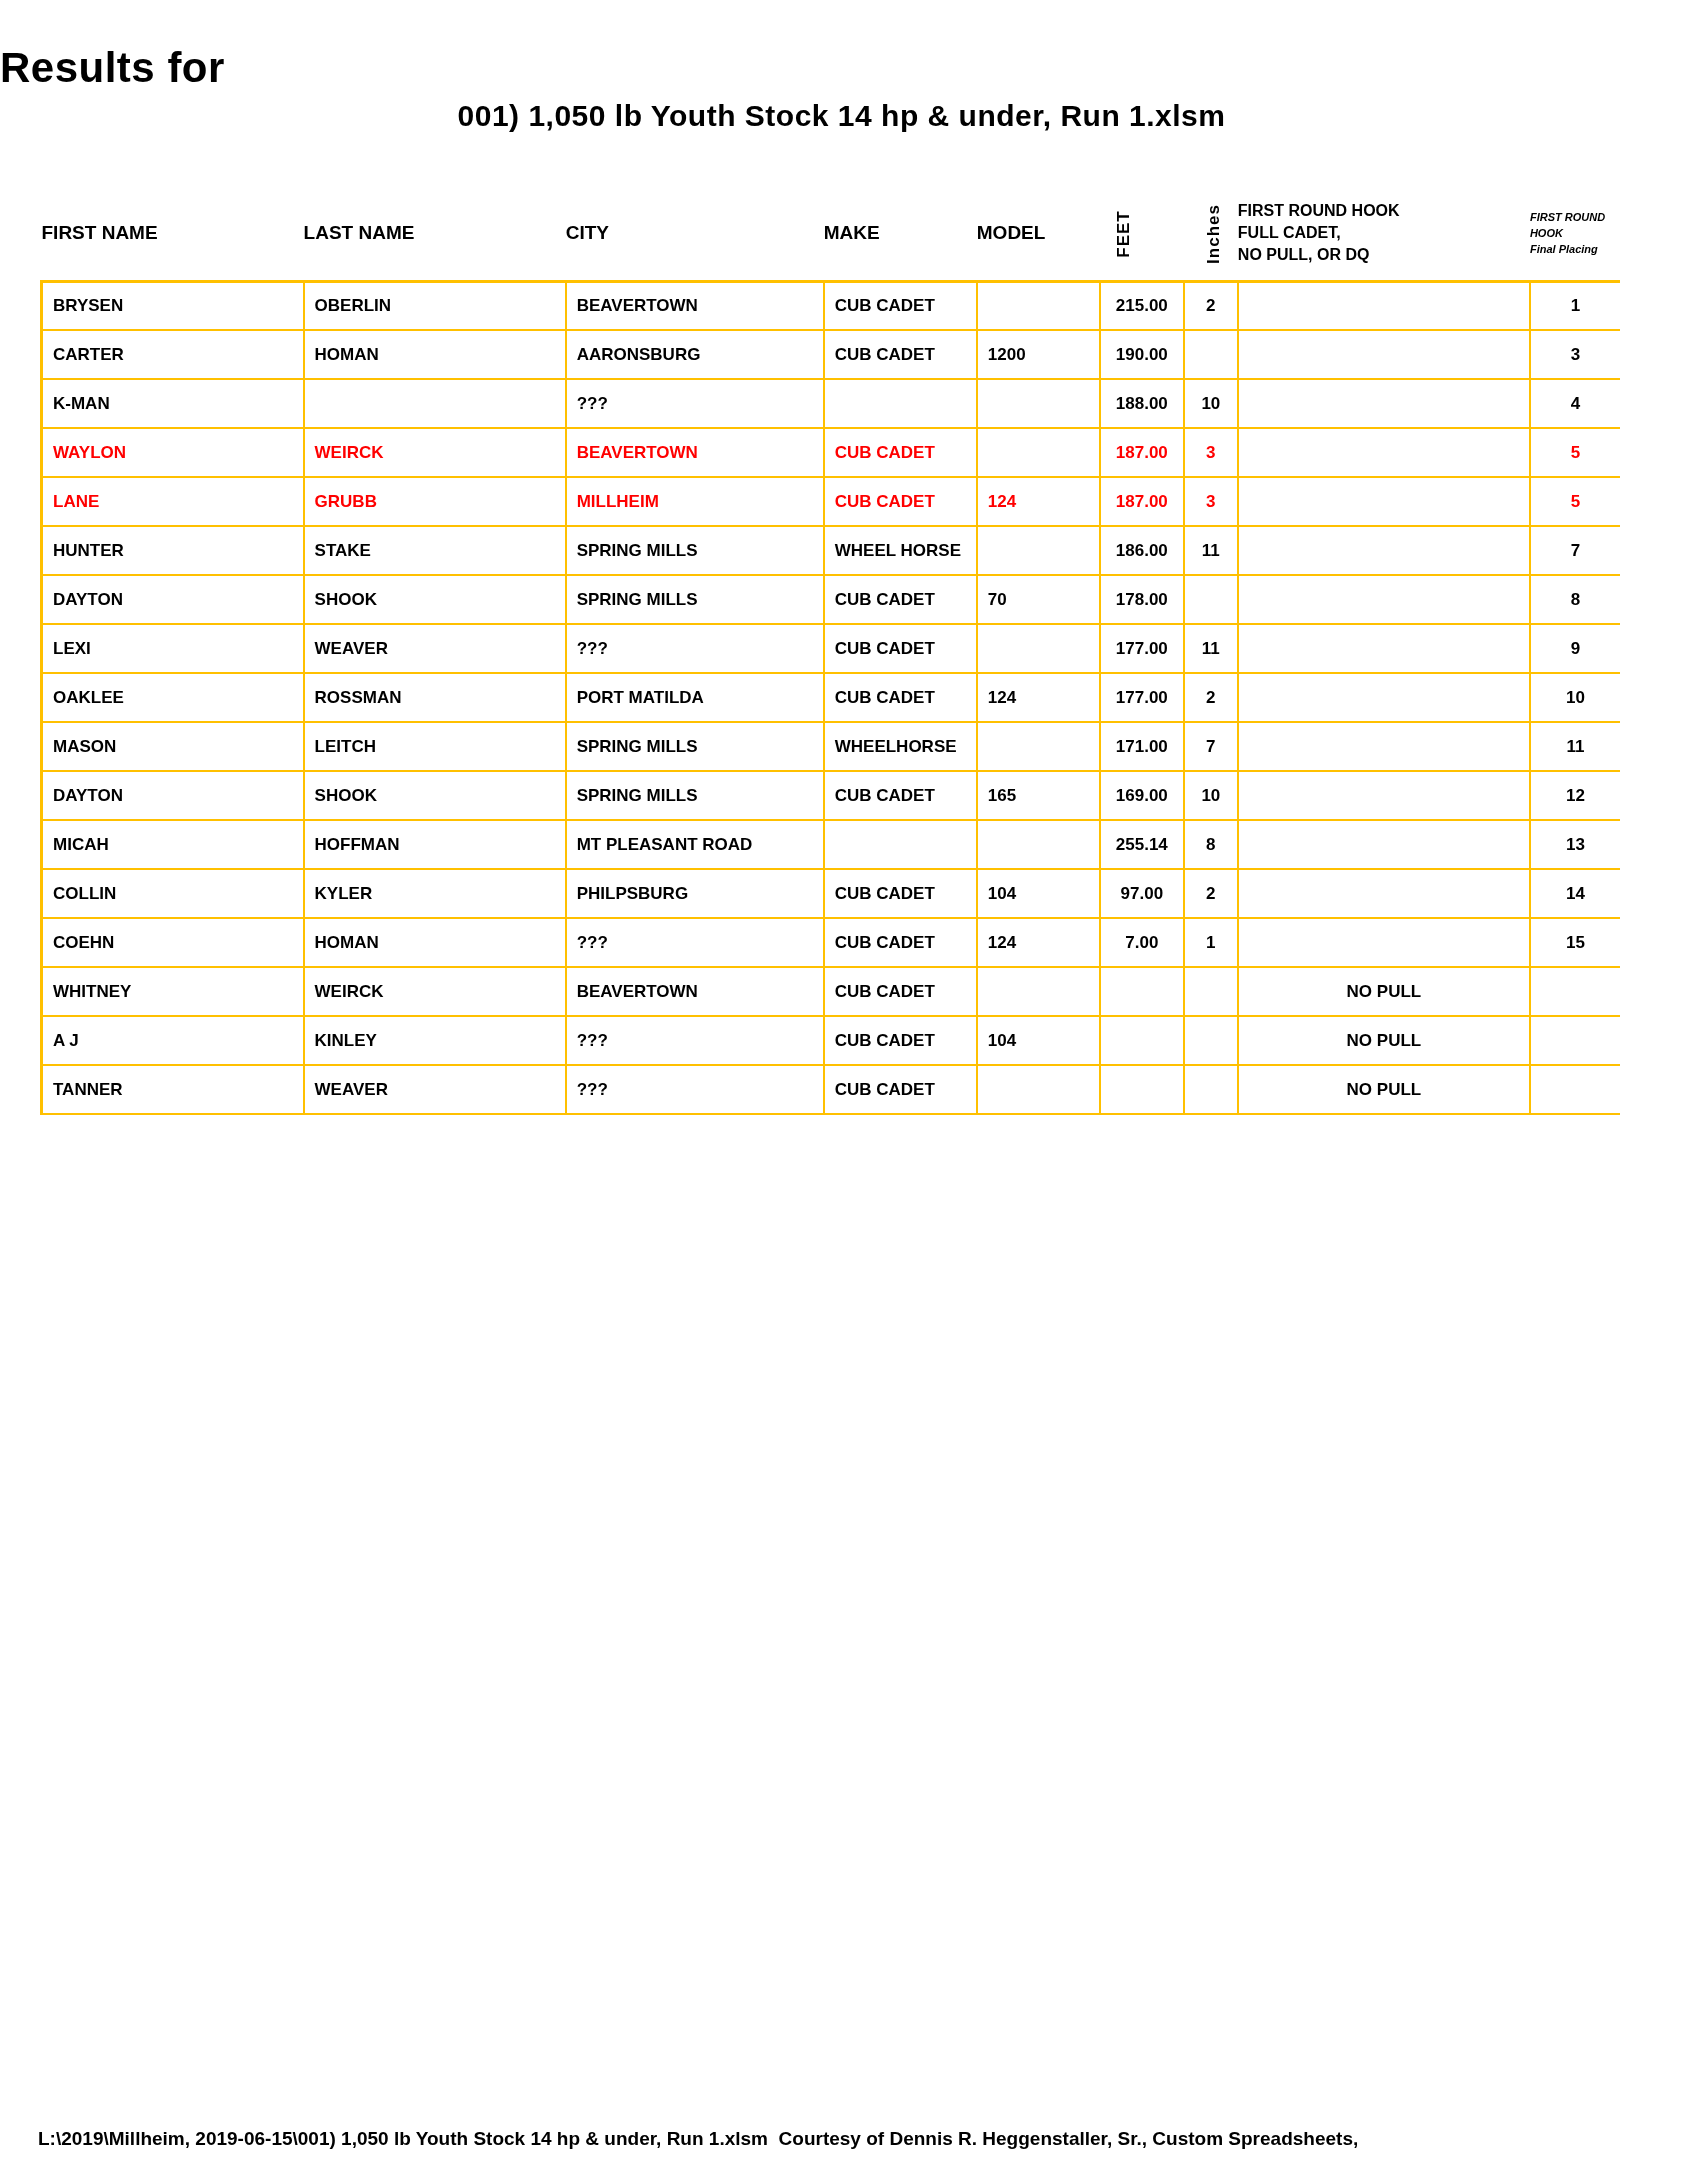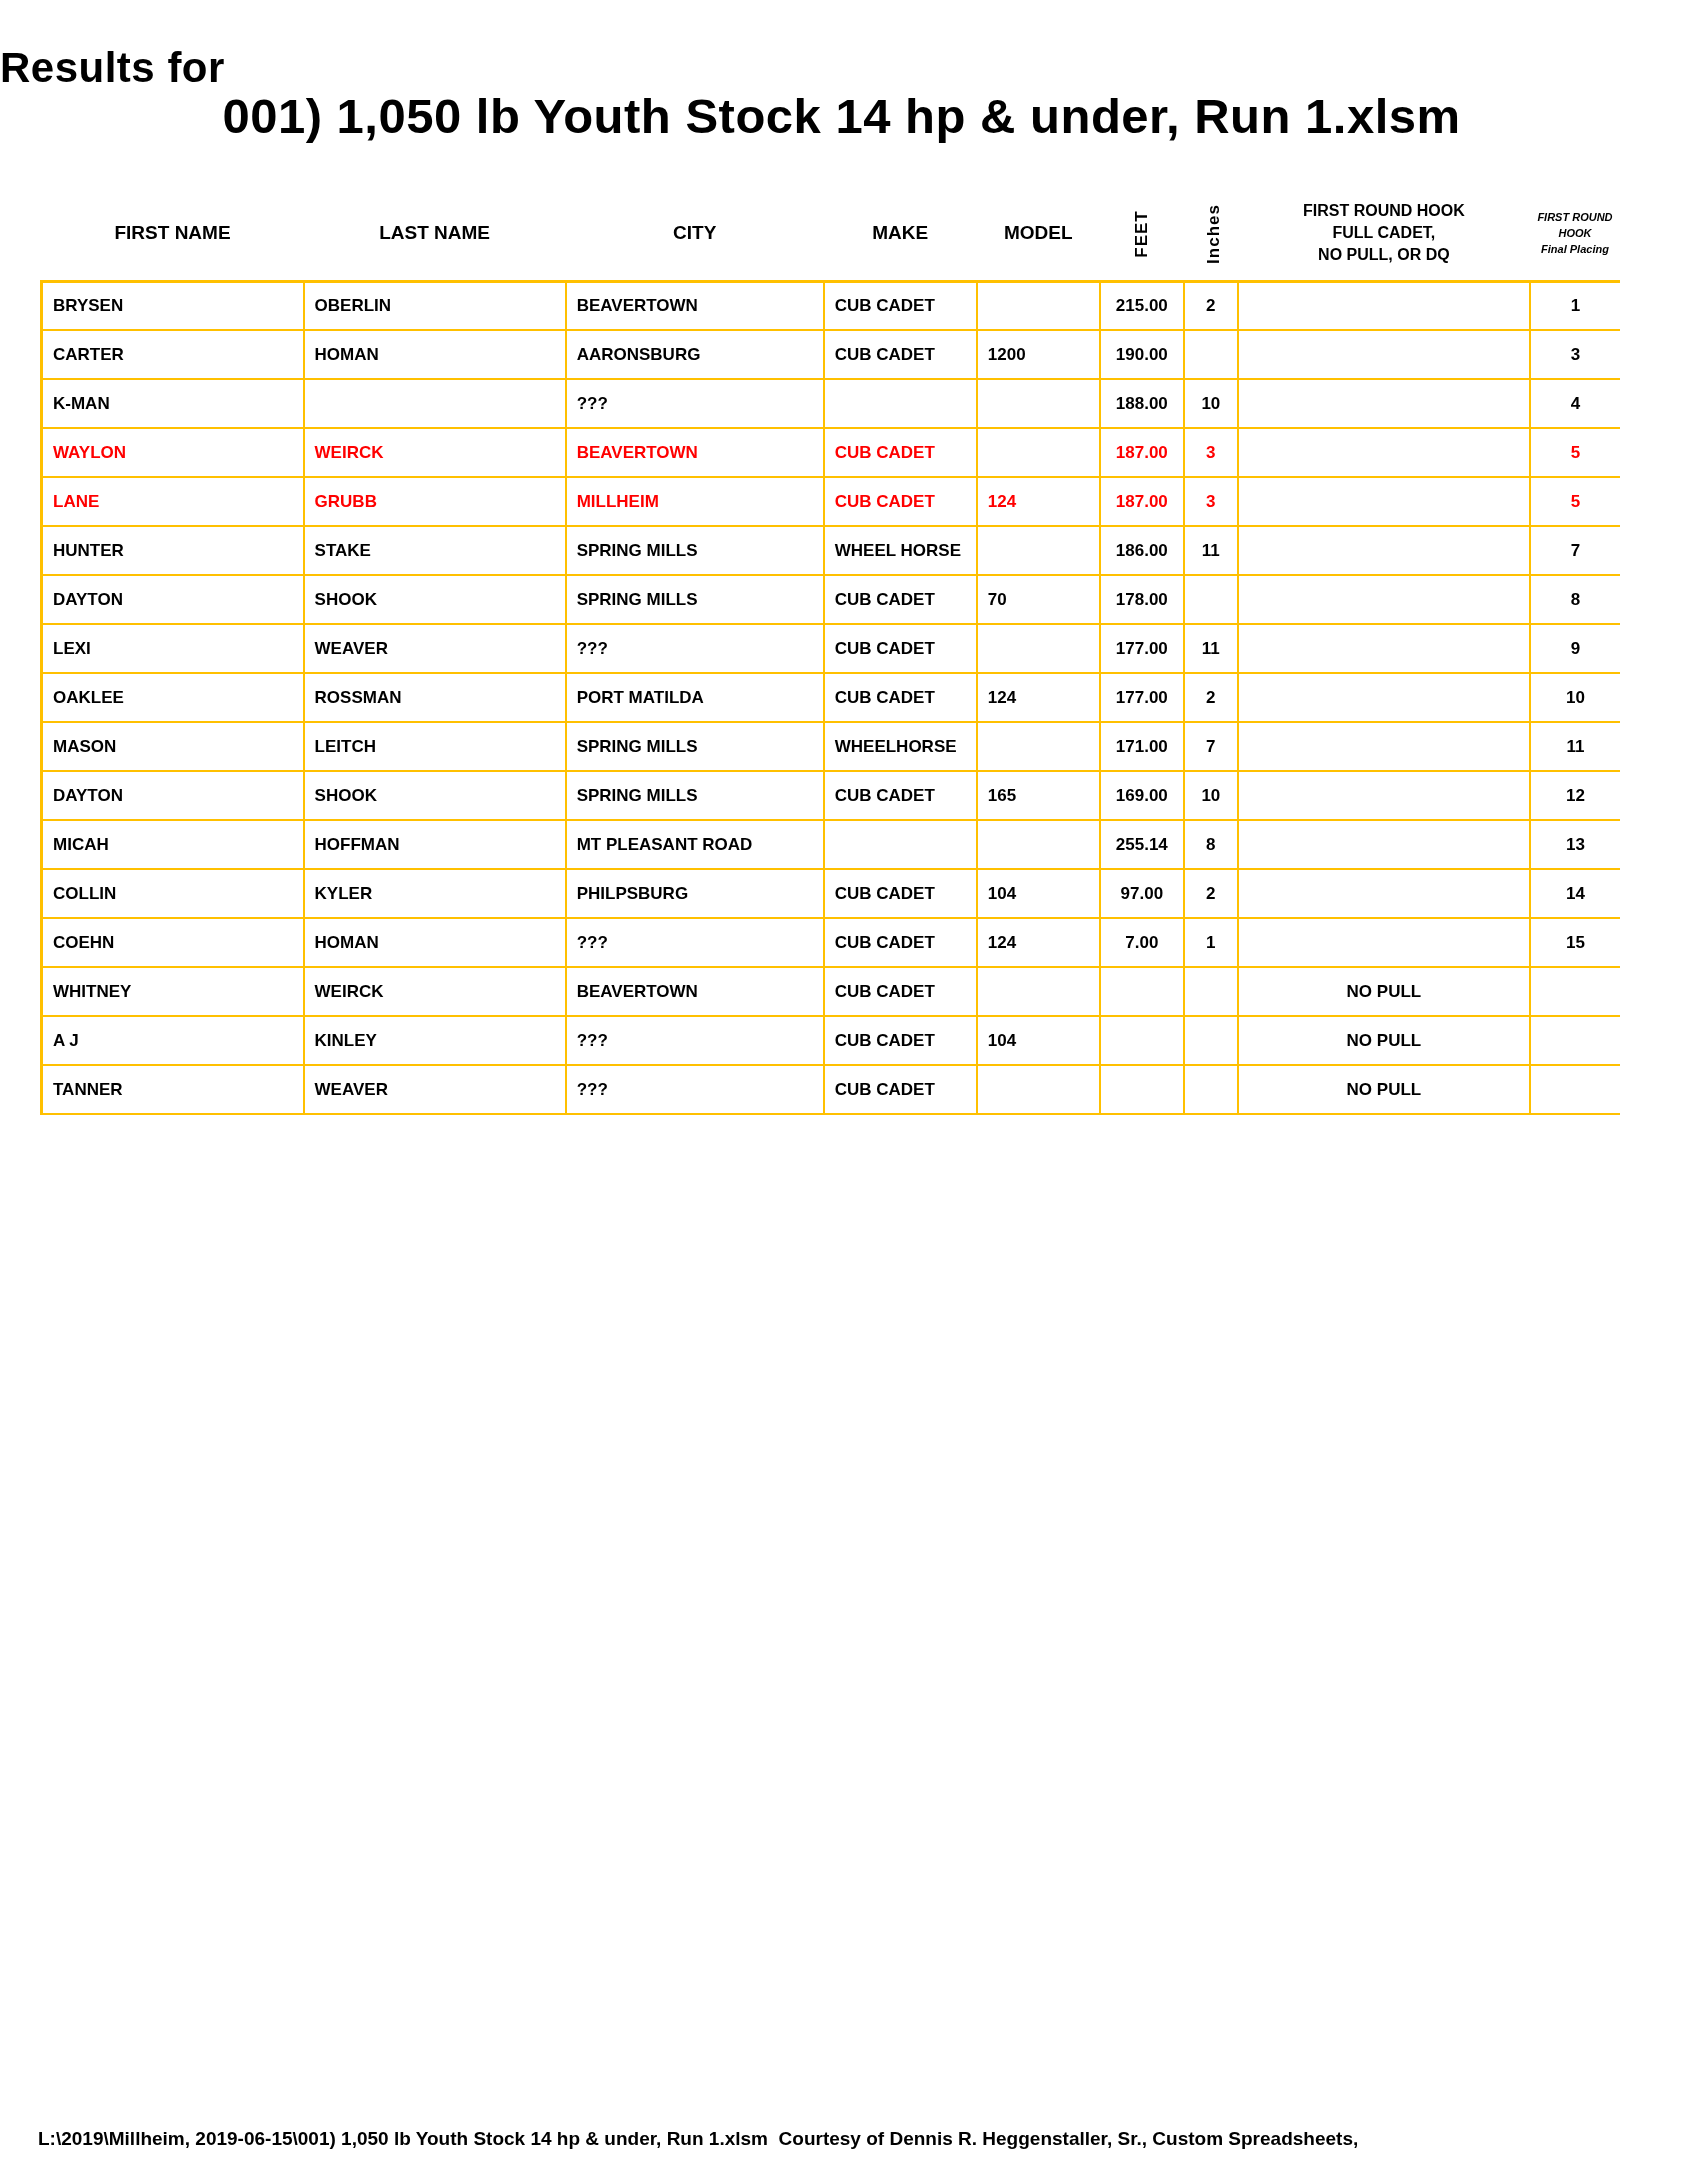--- a/index.html
+++ b/index.html
@@ -12,36 +12,36 @@
     position: relative;
     overflow: hidden;
   }
   .title {
     margin-top: 44px;
     font-size: 42px;
     line-height: 48px;
     letter-spacing: 0.5px;
   }
   .subtitle {
-    font-size: 49px;
+    font-size: 30px;
     line-height: 48px;
     text-align: center;
     letter-spacing: 0.5px;
   }
   table.results {
     margin: 46px 0 0 40px;
     width: 1580px;
     border-collapse: collapse;
     table-layout: fixed;
   }
   thead th {
     border: none;
     height: 95px;
     vertical-align: middle;
-    text-align: center;
+    text-align: left;
     font-size: 19px;
     padding: 0;
   }
   thead th .rot {
     display: inline-block;
     transform: rotate(-90deg);
     white-space: nowrap;
     font-size: 17px;
     letter-spacing: 1px;
   }

